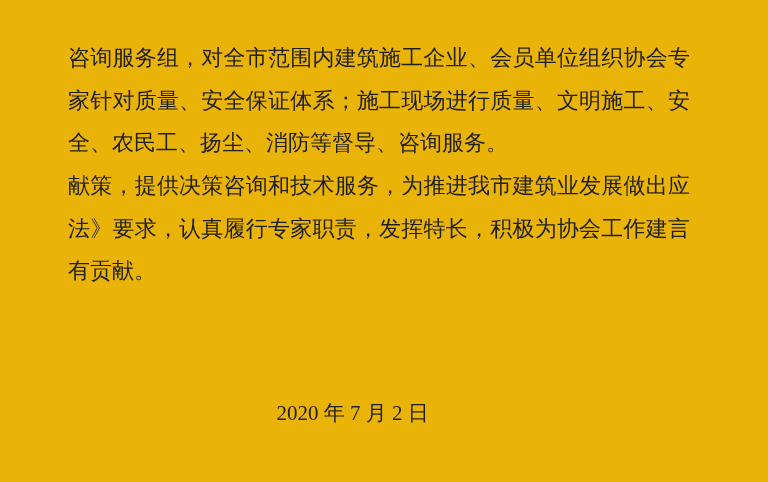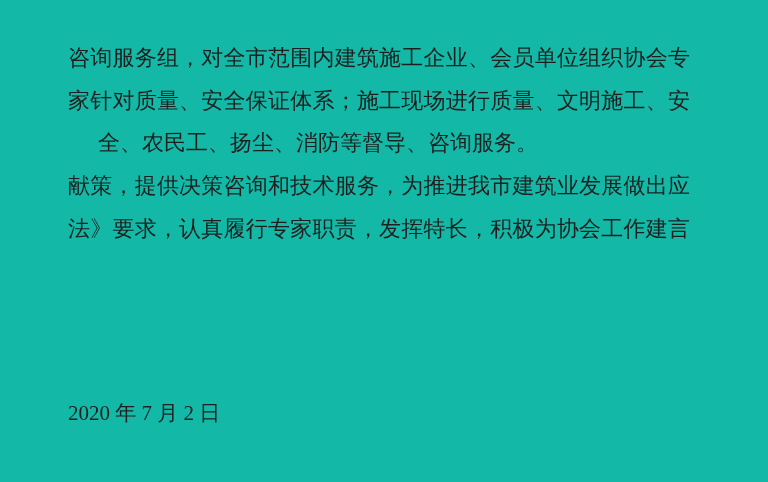--- a/index.html
+++ b/index.html
@@ -4,21 +4,21 @@
 <style>
   html, body {
     margin: 0;
     padding: 0;
     background: #ffffff;
   }
   .page {
     position: relative;
     width: 768px;
     height: 482px;
-    background: #14b8a6;
+    background: #eab308;
     overflow: hidden;
     font-family: "Liberation Serif", "DejaVu Serif", serif;
     color: #1f1f1f;
   }
   .content {
     position: absolute;
     left: 68px;
     top: 37px;
     width: 622px;
     font-size: 22px;
@@ -33,48 +33,48 @@
     display: block;
     height: 42.7px;
     white-space: nowrap;
     text-align: justify;
     text-align-last: justify;
     text-justify: inter-ideograph;
   }
   .line.last {
     text-align: left;
     text-align-last: left;
-    margin-left: 30px;
   }
   .line.indent {
     text-indent: 2em;
   }
   .date-line {
     position: absolute;
     left: 68px;
     top: 392px;
     width: 622px;
     height: 42.7px;
     line-height: 42.7px;
     font-size: 21px;
-    text-align: left;
+    text-align: center;
     padding-right: 53px;
     box-sizing: border-box;
     white-space: nowrap;
   }
 </style>
 </head>
 <body>
 
 <div class="page">
   <div class="content">
     <div class="para">
       <span class="line">咨询服务组，对全市范围内建筑施工企业、会员单位组织协会专</span>
       <span class="line">家针对质量、安全保证体系；施工现场进行质量、文明施工、安</span>
       <span class="line last">全、农民工、扬尘、消防等督导、咨询服务。</span>
     </div>
     <div class="para">
       <span class="line">献策，提供决策咨询和技术服务，为推进我市建筑业发展做出应</span>
       <span class="line">法》要求，认真履行专家职责，发挥特长，积极为协会工作建言</span>
+      <span class="line last">有贡献。</span>
     </div>
   </div>
   <div class="date-line">2020 年 7 月 2 日</div>
 </div>
 
 </body></html>

